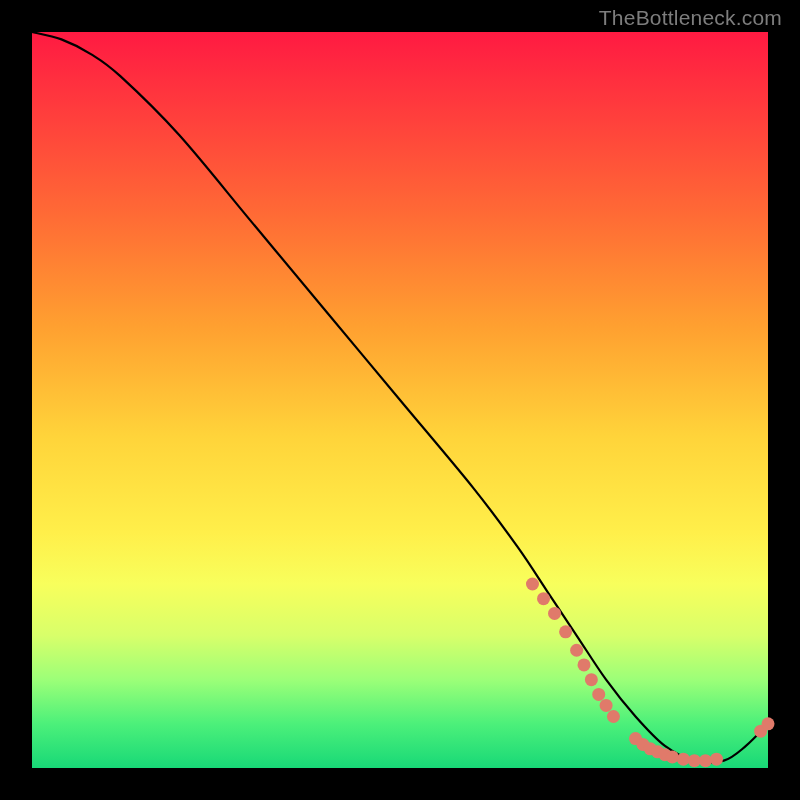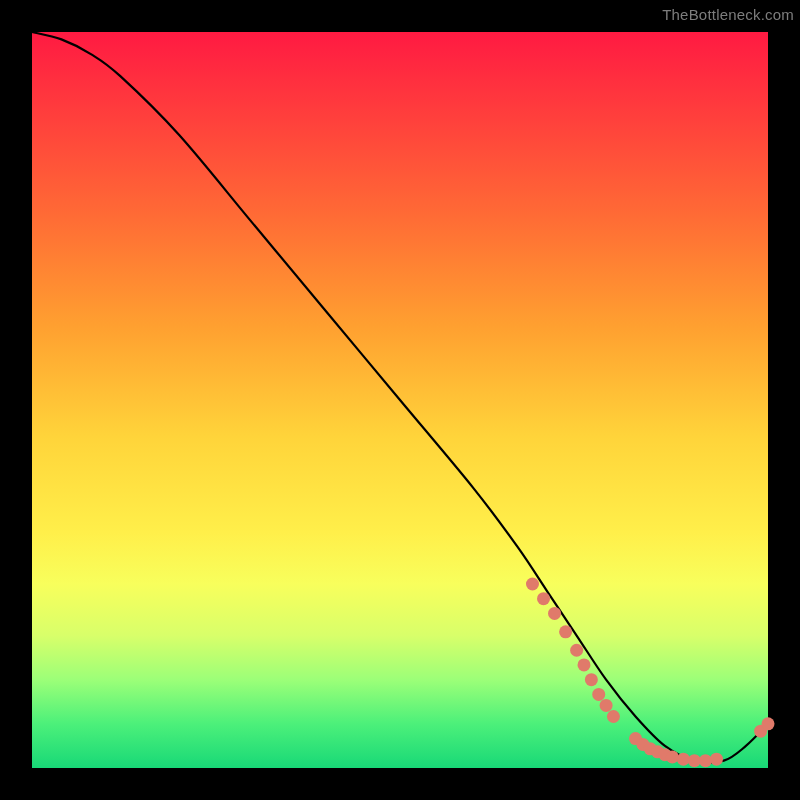--- a/index.html
+++ b/index.html
@@ -34,23 +34,23 @@
       #f8ff5c 75%,
       #d8ff6a 82%,
       #9cff78 88%,
       #4cf07a 94%,
       #18d877 100%
     );
   }
   .watermark {
     position: absolute;
     top: 6px;
-    right: 6px;
+    right: 18px;
     font-family: Arial, Helvetica, sans-serif;
-    font-size: 15px;
+    font-size: 21px;
     font-weight: 500;
     color: #7d7d7d;
     letter-spacing: 0.2px;
     user-select: none;
   }
   svg.curve {
     position: absolute;
     left: 0;
     top: 0;
     width: 736px;

